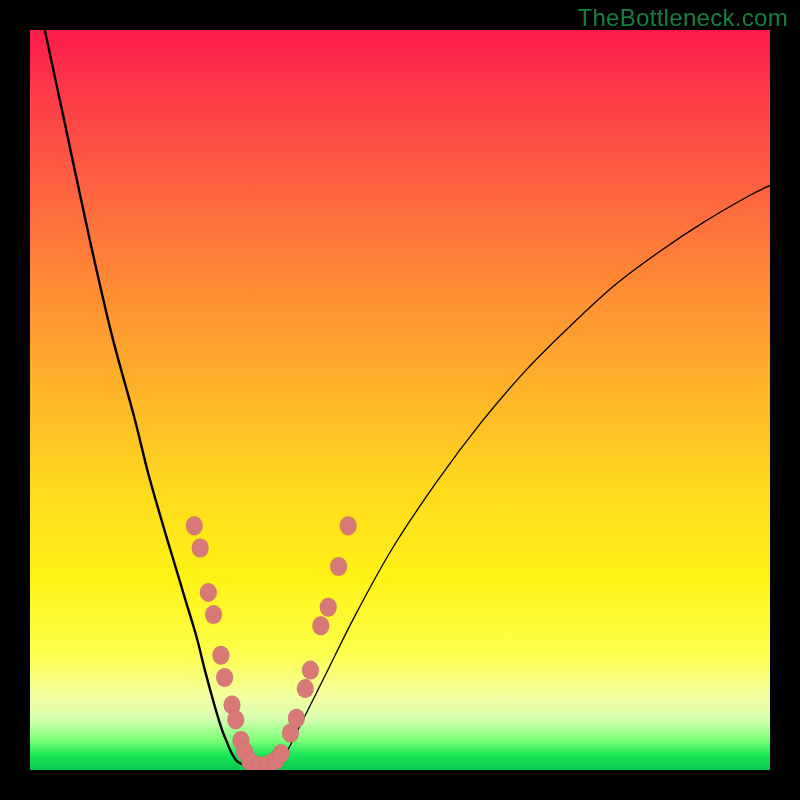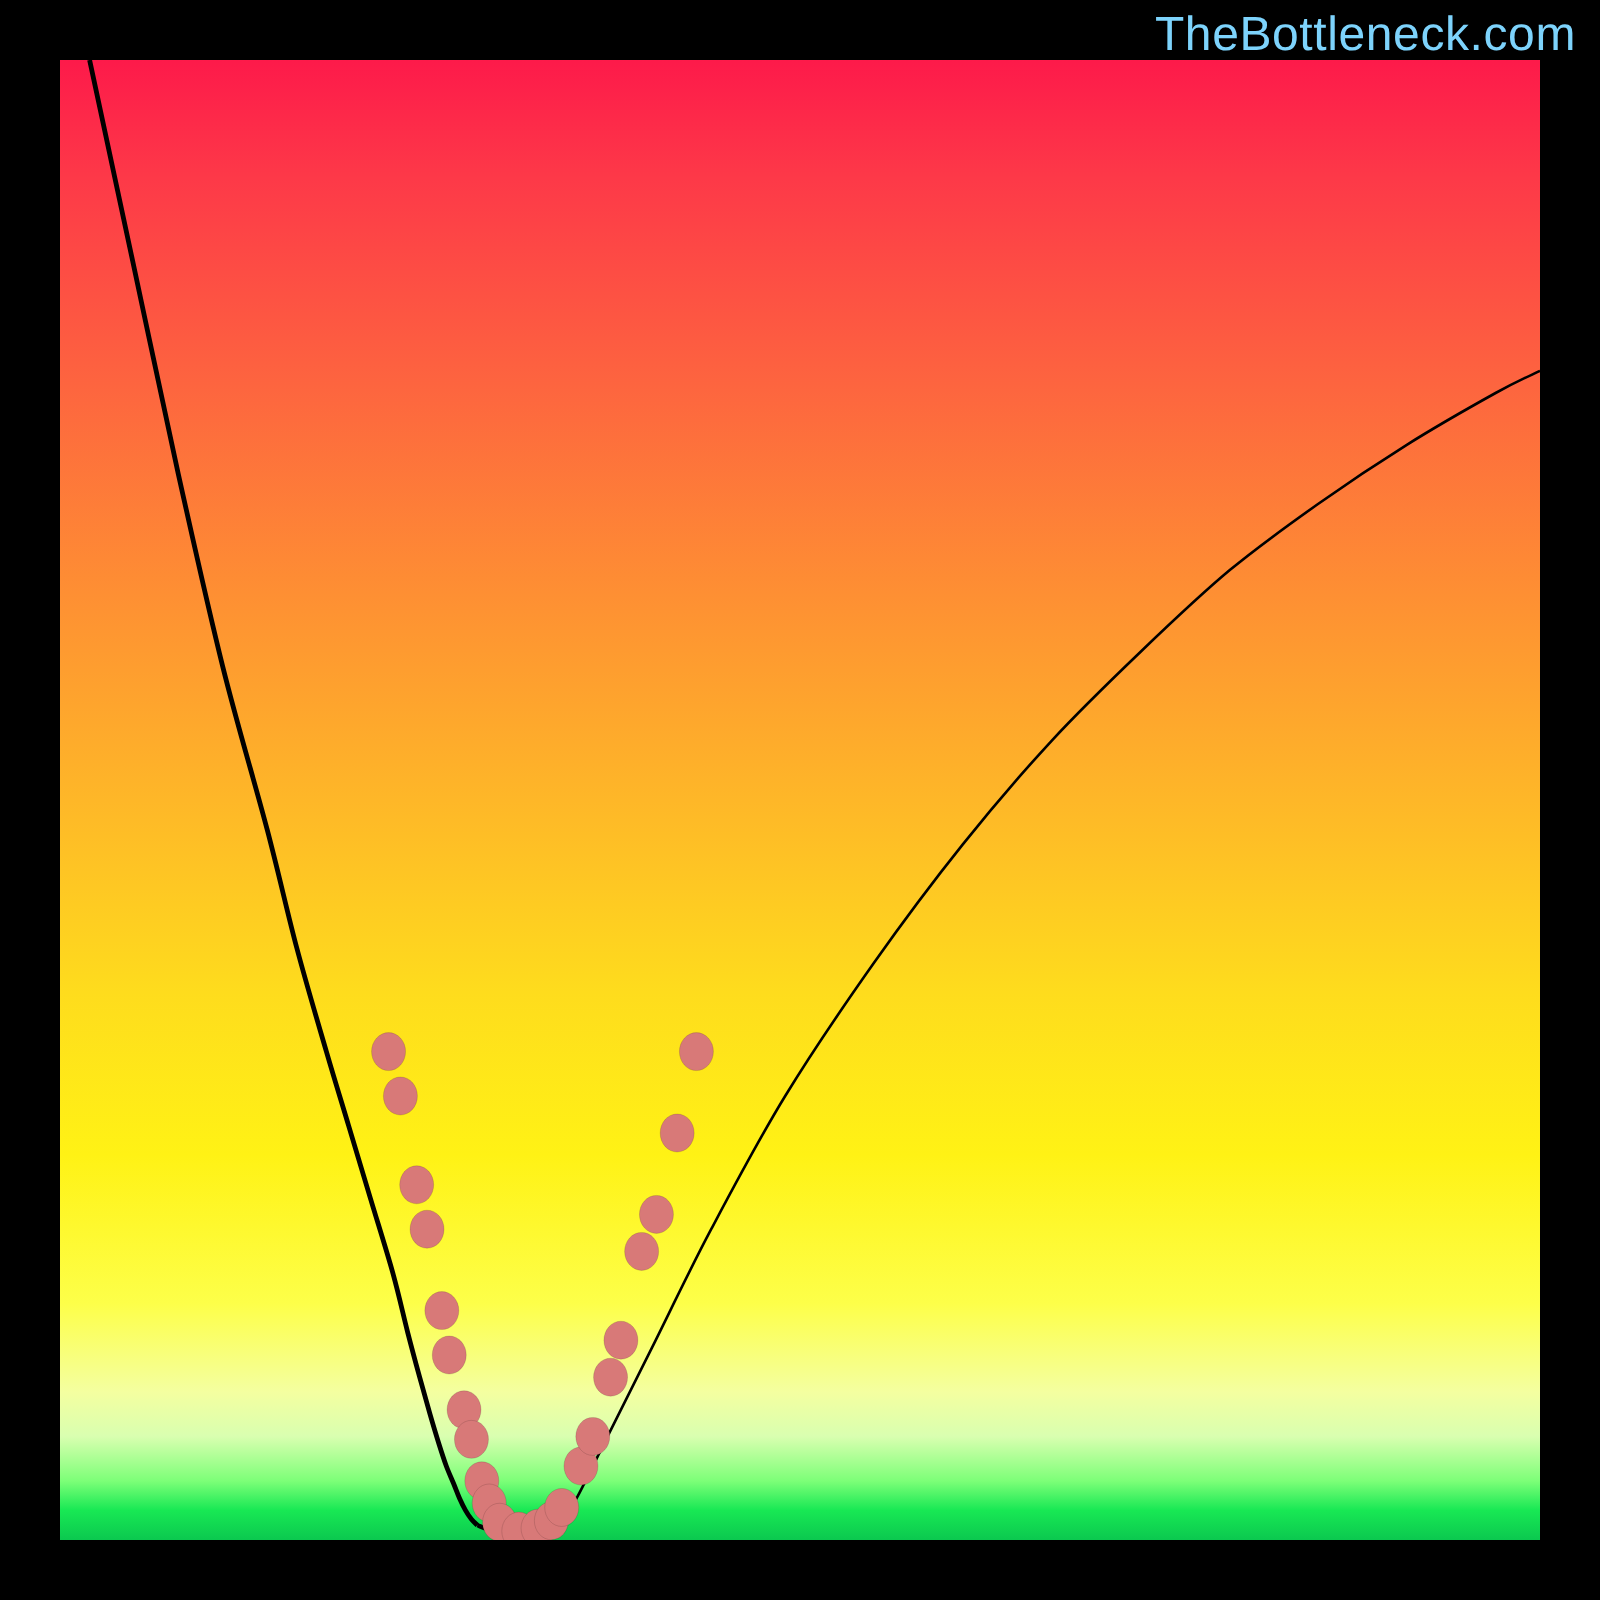--- a/index.html
+++ b/index.html
@@ -14,21 +14,21 @@
   .frame {
     position: relative;
     width: 800px;
     height: 800px;
     background: #000;
   }
   .watermark {
     position: absolute;
     top: 4px;
     right: 12px;
-    color: #7dd3fc;
+    color: #15803d;
     font-size: 24px;
     font-weight: 500;
     letter-spacing: 0.3px;
     z-index: 10;
   }
   .plot-area {
     position: absolute;
     left: 30px;
     top: 30px;
     width: 740px;

